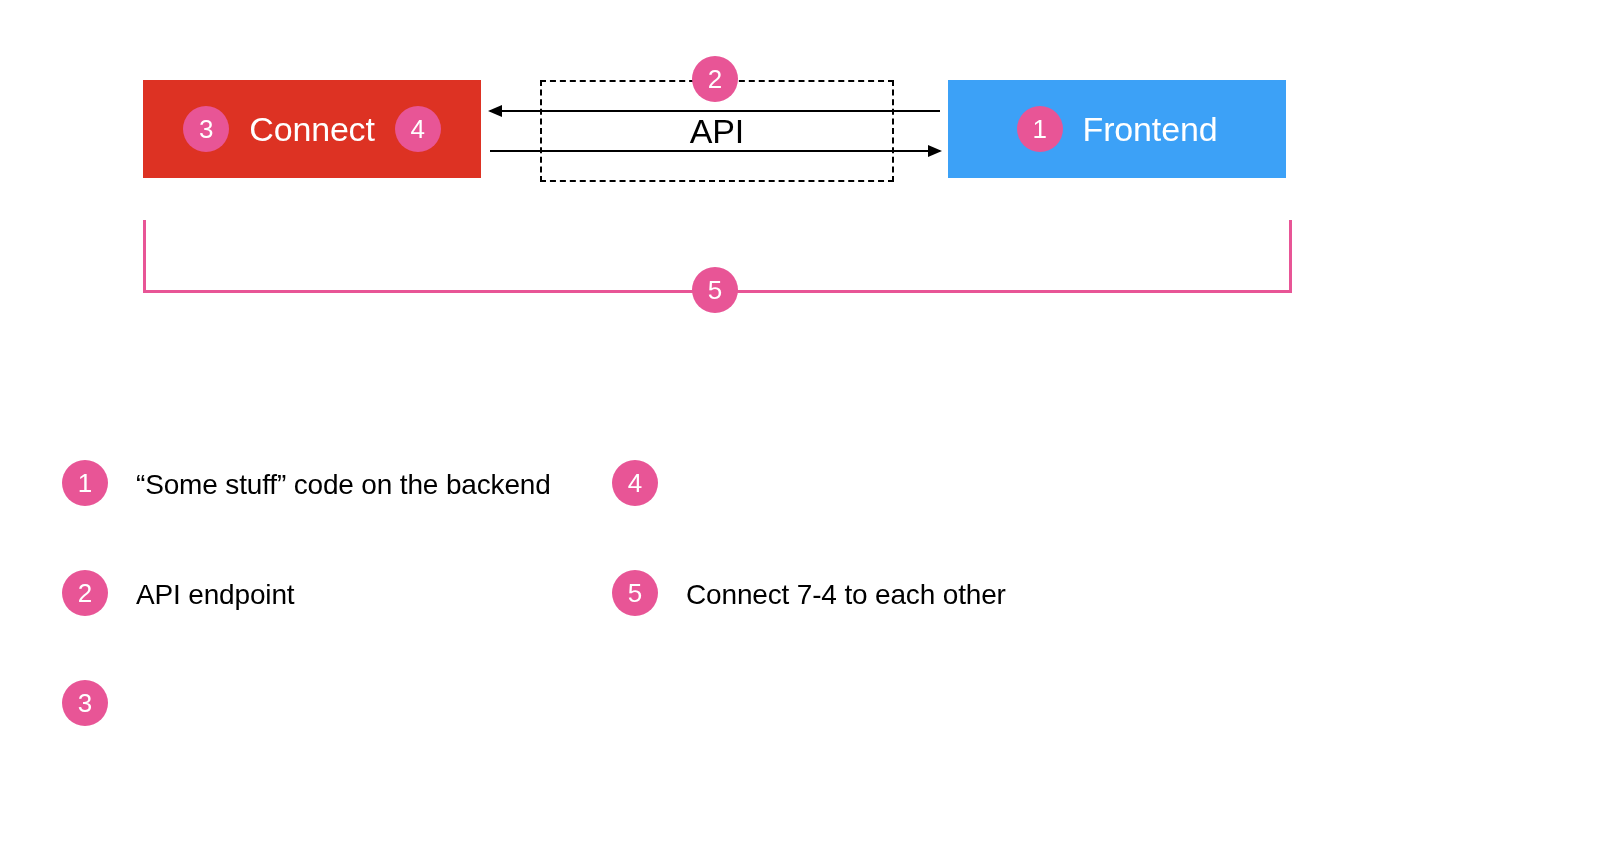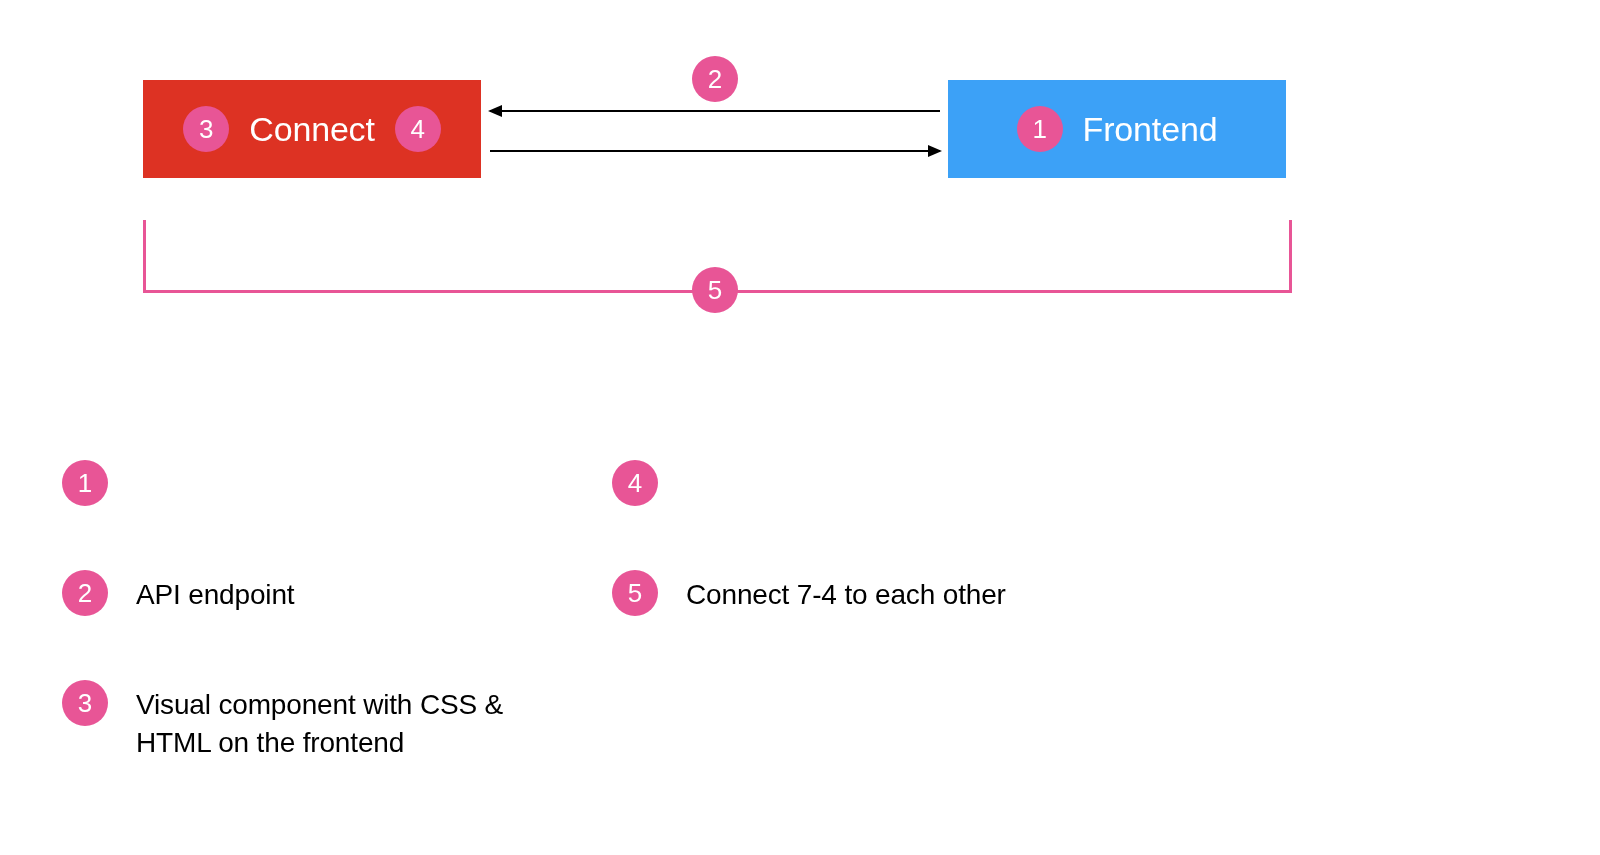--- a/index.html
+++ b/index.html
@@ -122,20 +122,23 @@
 <body>
 
 <div class="stage">
 
   <div class="box frontend">
     <span class="badge">3</span>
     <span>Connect</span>
     <span class="badge">4</span>
   </div>
 
+  <div class="api-box">
+    <span>API</span>
+  </div>
 
   <div class="box backend">
     <span class="badge">1</span>
     <span>Frontend</span>
   </div>
 
   <span class="badge abs" style="left:692px; top:56px;">2</span>
 
   <div class="arrow" style="left:490px; top:110px; width:450px;">
     <span class="head-left"></span>
@@ -144,28 +147,28 @@
   <div class="arrow" style="left:490px; top:150px; width:450px;">
     <span class="head-right"></span>
   </div>
 
   <div class="bracket"></div>
 
   <span class="badge abs" style="left:692px; top:267px;">5</span>
 
   <div class="legend" style="left:62px; top:460px;">
     <span class="badge">1</span>
+    <span class="text">“Some stuff” code on the backend</span>
   </div>
   <div class="legend" style="left:62px; top:570px;">
     <span class="badge">2</span>
     <span class="text">API endpoint</span>
   </div>
   <div class="legend" style="left:62px; top:680px;">
     <span class="badge">3</span>
-    <span class="text">Visual component with CSS &amp; HTML on the frontend</span>
   </div>
 
   <div class="legend" style="left:612px; top:460px;">
     <span class="badge">4</span>
   </div>
   <div class="legend" style="left:612px; top:570px;">
     <span class="badge">5</span>
     <span class="text">Connect 7-4 to each other</span>
   </div>
 

